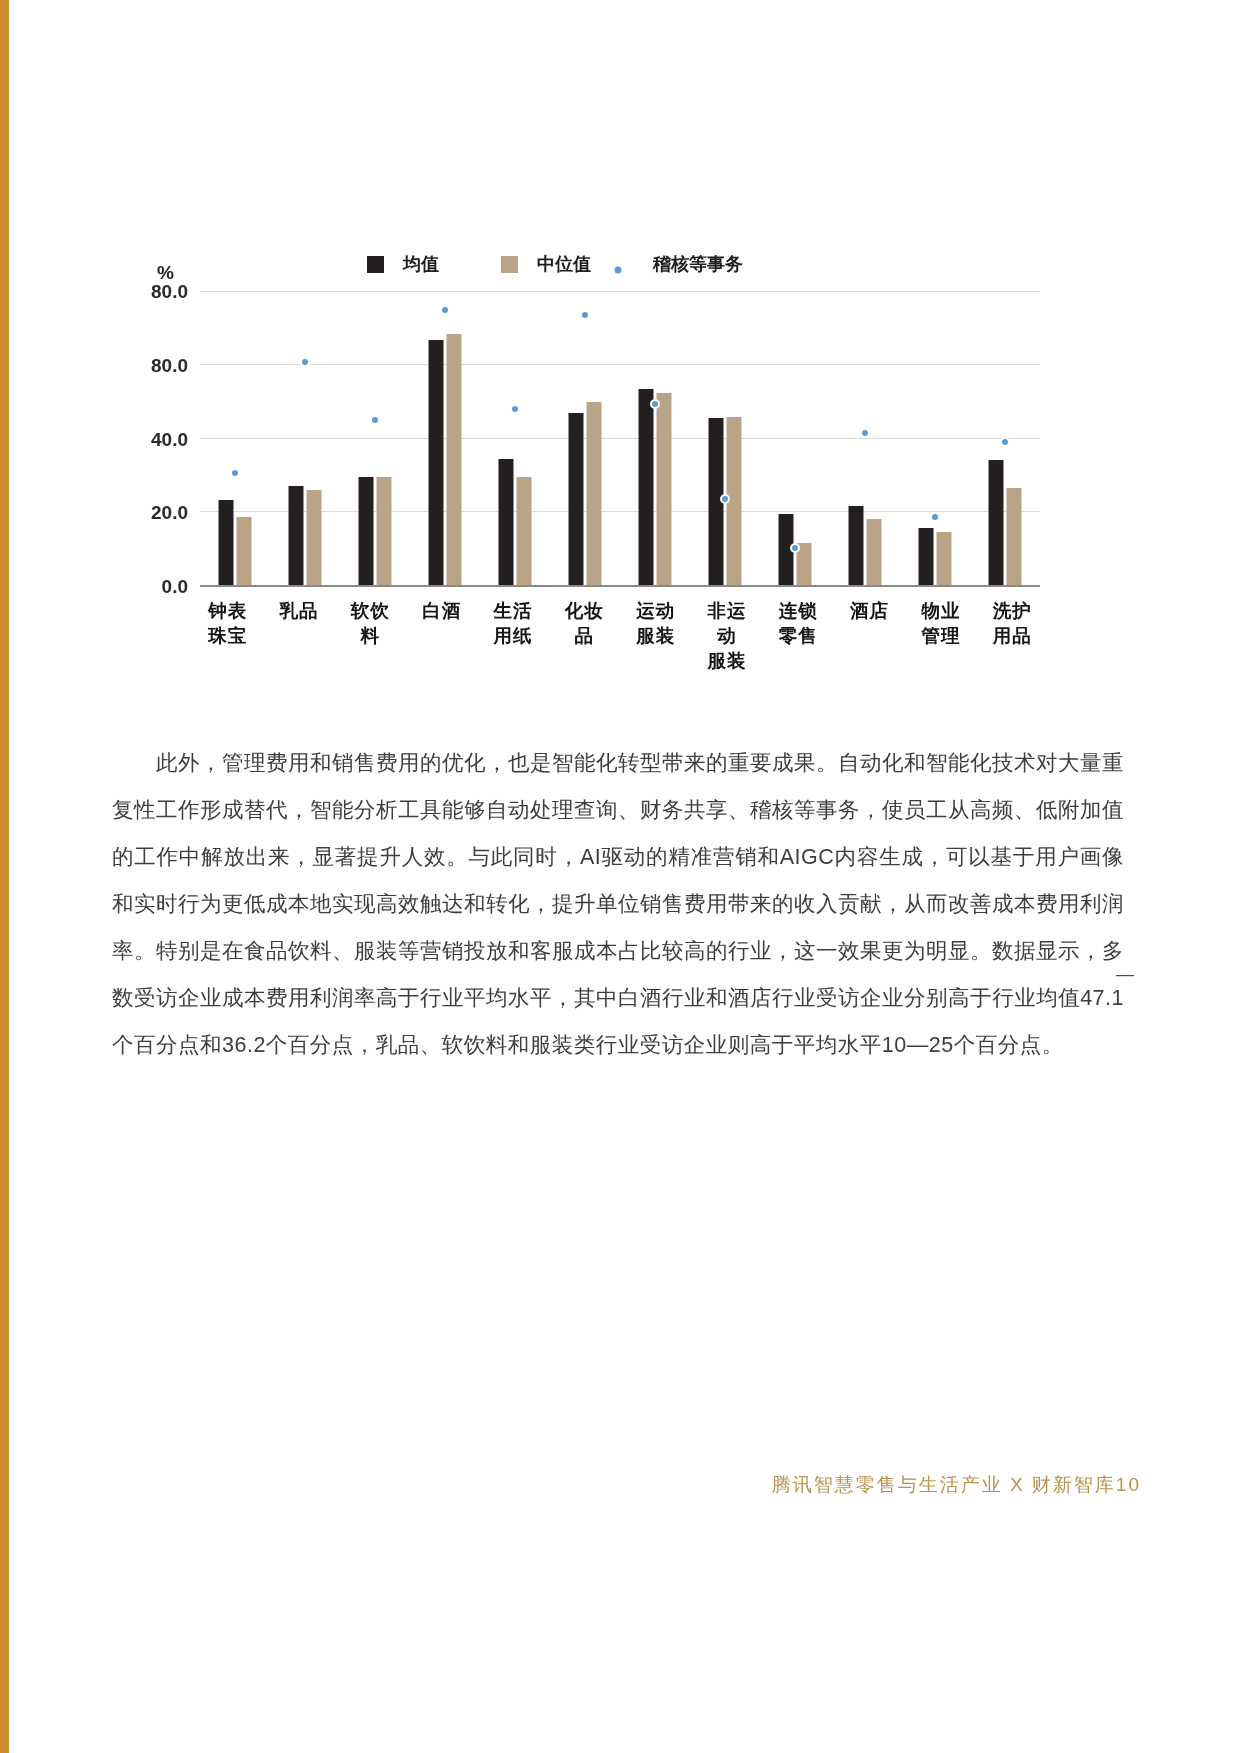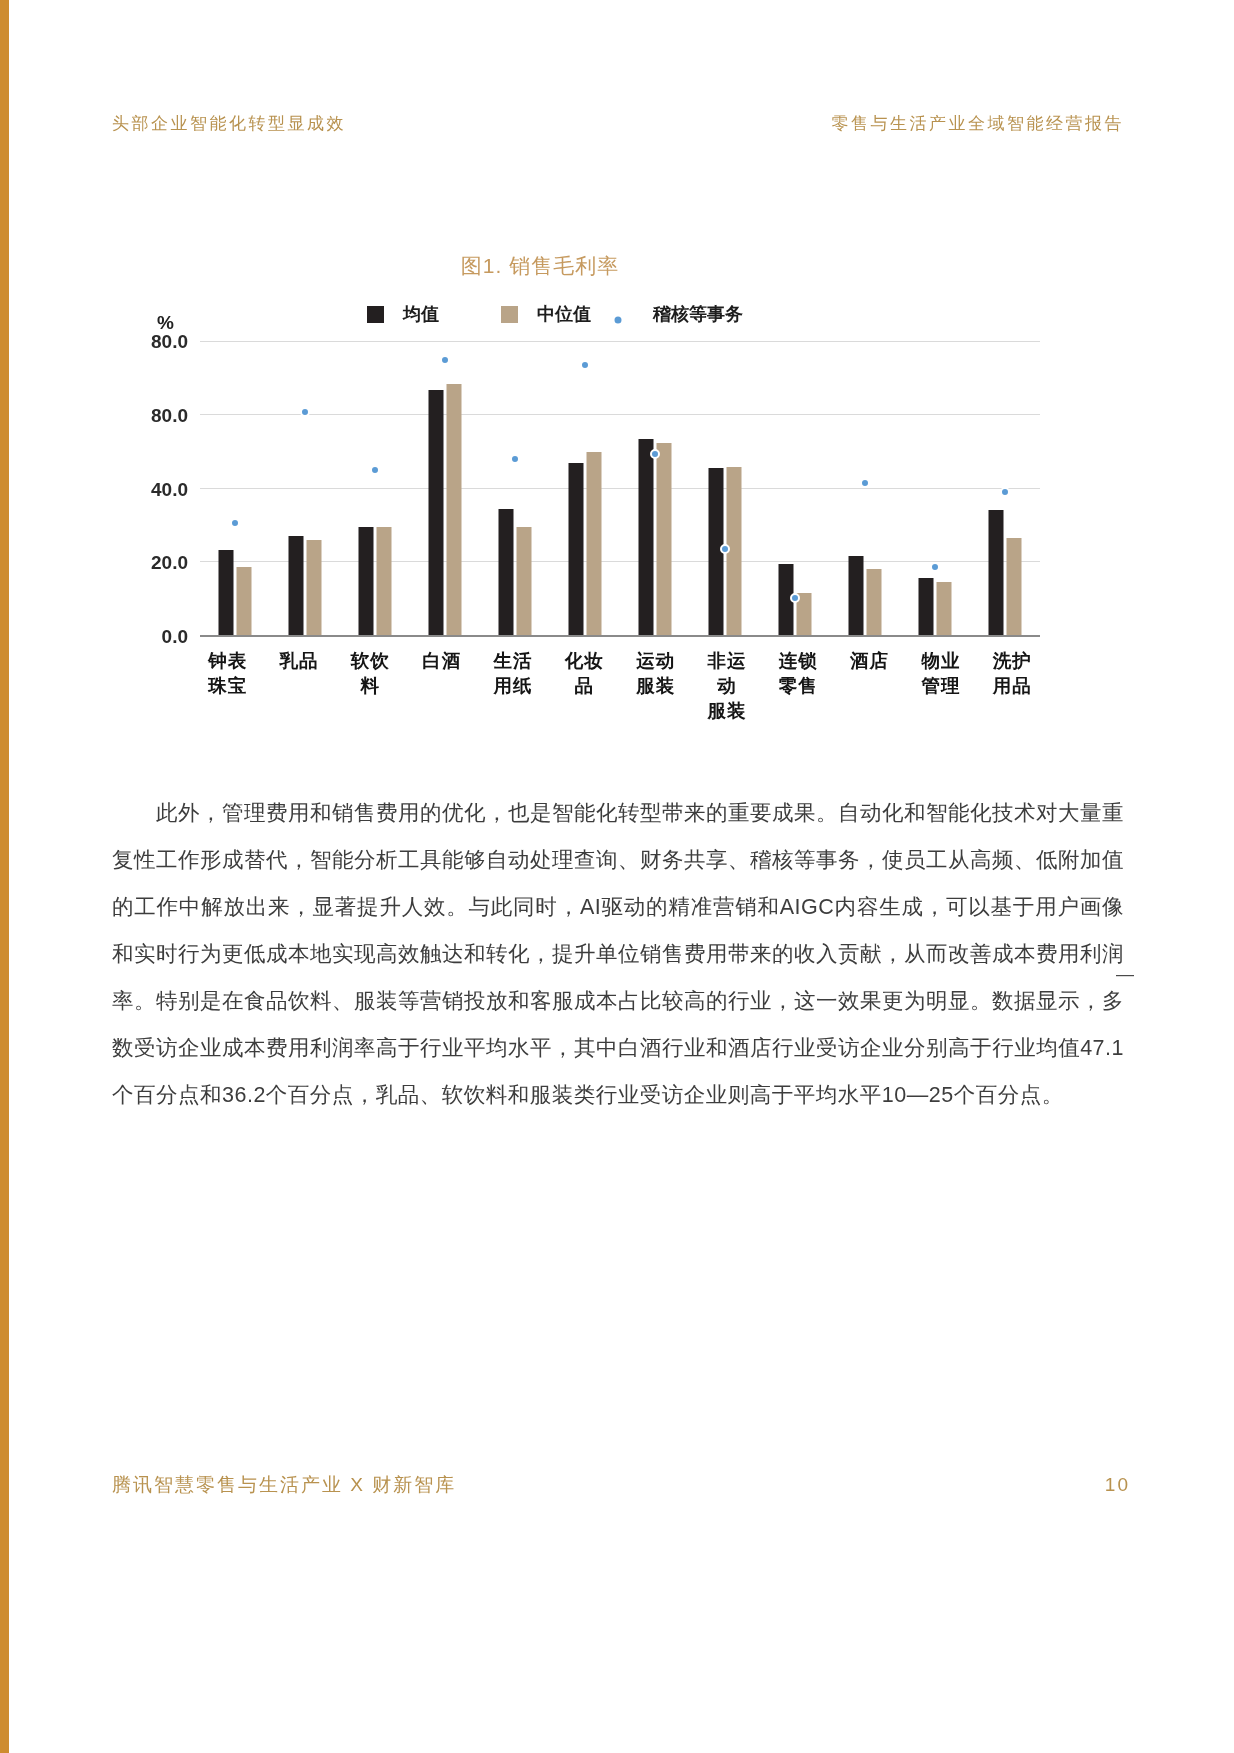--- a/index.html
+++ b/index.html
@@ -77,42 +77,37 @@
   .x-cell {
     flex:1; text-align:center;
     font-size:18.5px; font-weight:bold; color:#151515;
     line-height:1.35; white-space:pre-line; letter-spacing:1px;
   }
   .margin-dash {
     position:absolute; top:964px; right:100px;
     font-size:18px; color:#4a4a4a;
   }
   .page-footer {
-    position:absolute; top:1472px; left:112px; right:104px;
-    display:flex; justify-content:space-between; align-items:baseline;
+    position:absolute; top:1472px; left:112px; right:93px;
+    display:flex; justify-content:flex-end; align-items:baseline;
     font-size:19px; letter-spacing:2px;
   }
 </style>
 </head>
 <body>
 
 <div class="page">
 
   <div class="accent-bar" style="background: rgb(206, 140, 47);"></div>
 
-  <div class="page-header" style="color: rgb(184, 146, 79);">
-    <span>头部企业智能化转型显成效</span>
-    <span>零售与生活产业全域智能经营报告</span>
-  </div>
 
   <div class="content">
 
 
     <figure class="chart-wrap" style="margin-top:40px;">
-      <div class="chart-title" style="color: rgb(198, 154, 95);">图1. 销售毛利率</div>
 
       <div class="chart-legend">
         <span class="legend-item">
           <span class="legend-swatch" style="background: rgb(35, 31, 32);"></span>
           <span>均值</span>
         </span>
         <span class="legend-item">
           <span class="legend-swatch" style="background: rgb(185, 164, 136);"></span>
           <span>中位值</span>
         </span>

